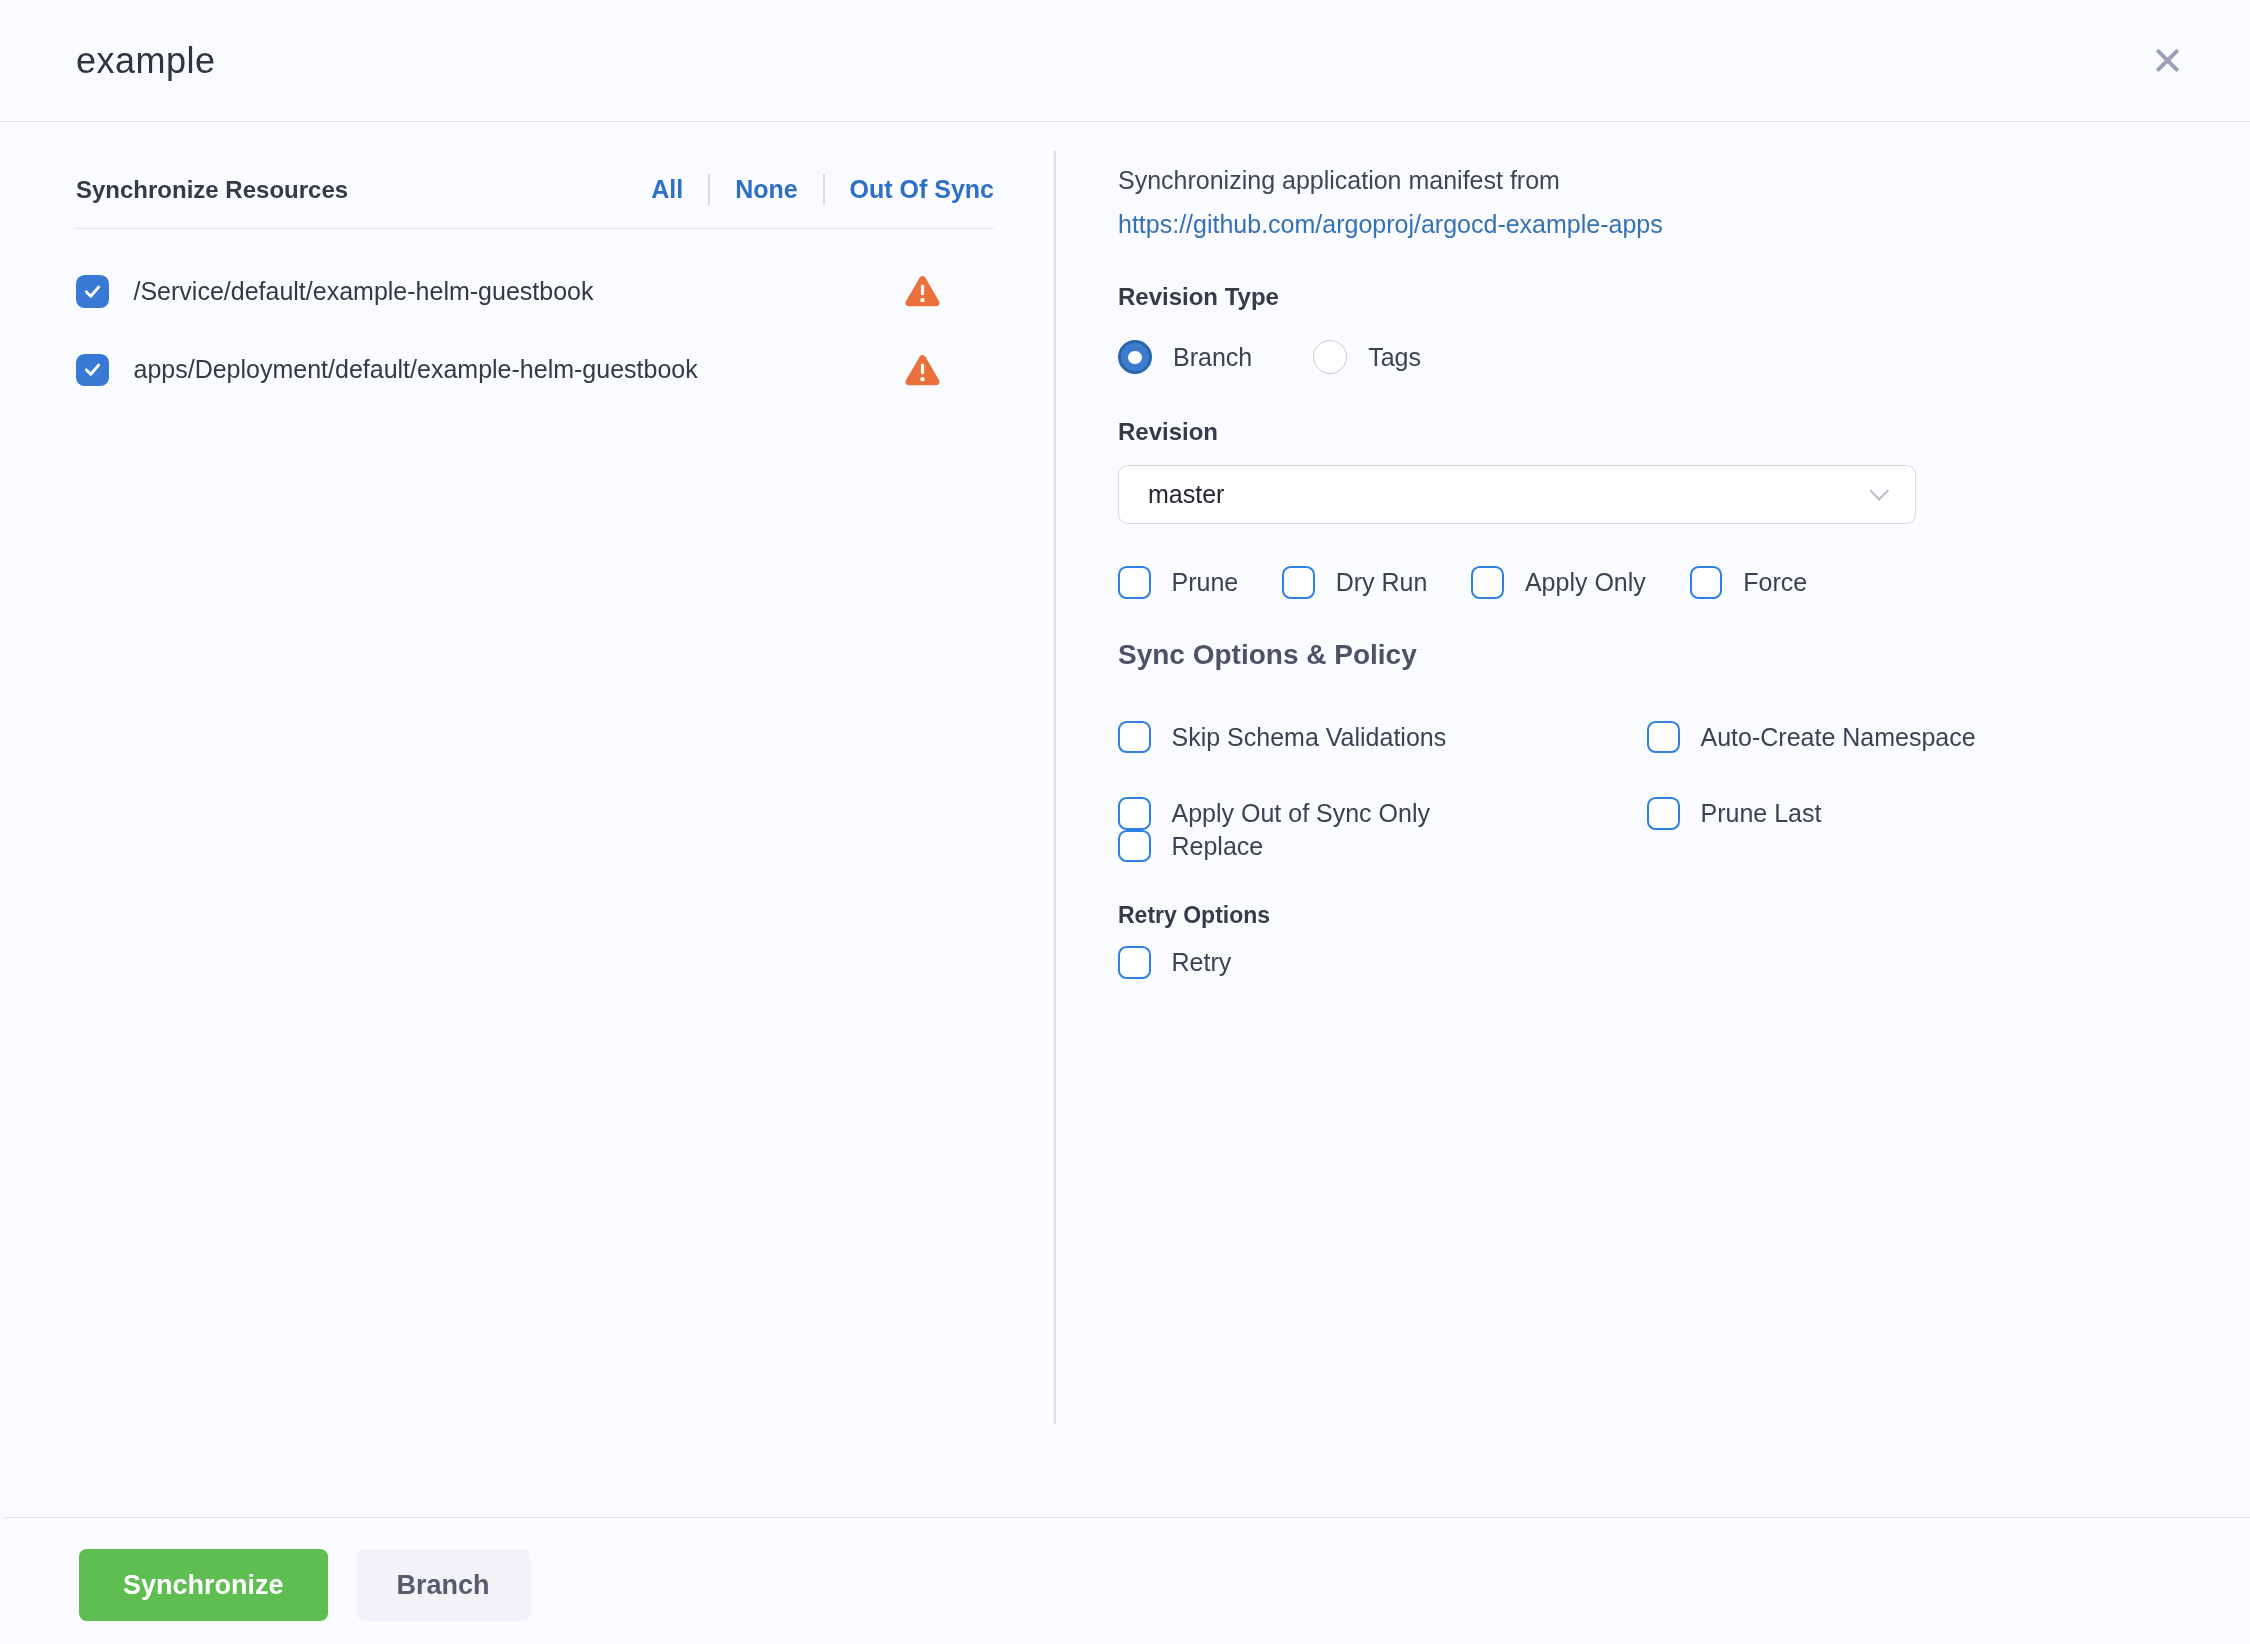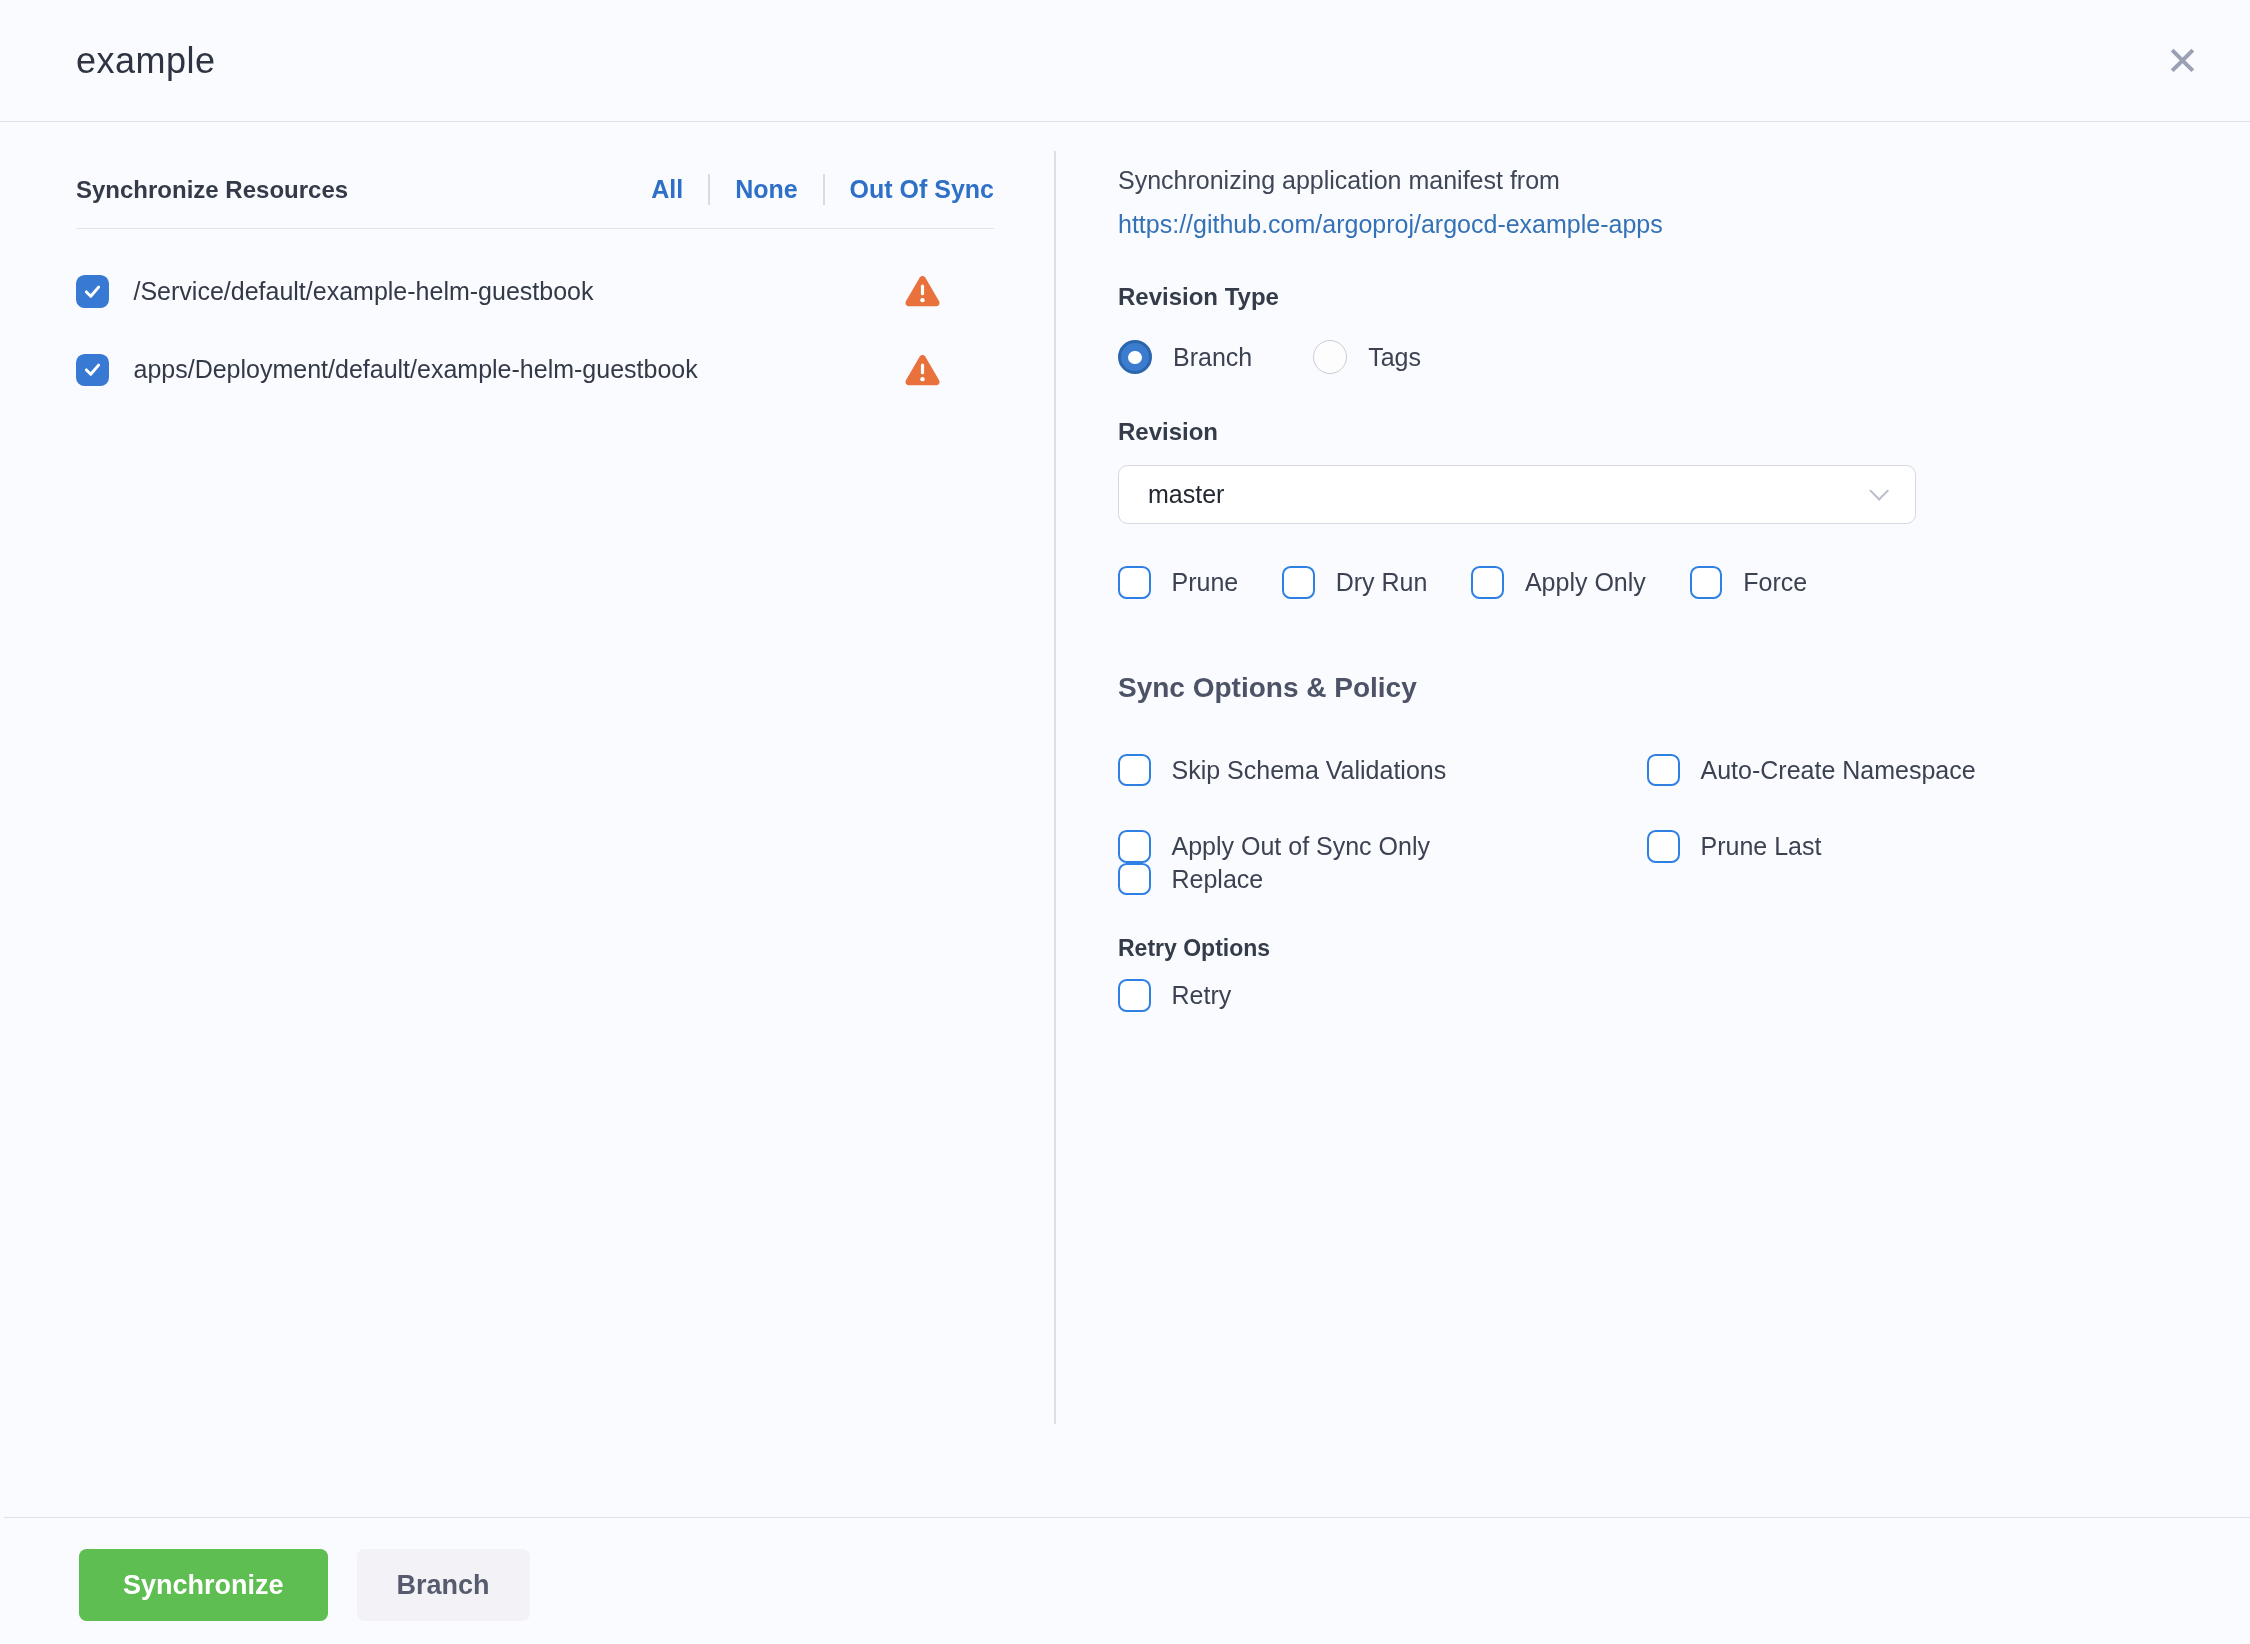--- a/index.html
+++ b/index.html
@@ -20,21 +20,21 @@
     --cancel-text:#565c6e;
     --input-border:#d6d8e2;
     --placeholder:#99a0ad;
     --close-gray:#9ba0b4;
   }
   *{box-sizing:border-box;margin:0;padding:0;}
   body{font-family:"Liberation Sans",sans-serif;background:var(--background);}
   .dialog{position:relative;width:2250px;height:1644px;background:var(--background);overflow:hidden;}
 
   
-  .dialog-header{height:122px;padding:0 45px 0 76px;display:flex;align-items:center;justify-content:space-between;border-bottom:1.9px solid var(--divider);}
+  .dialog-header{height:122px;padding:0 60px 0 76px;display:flex;align-items:center;justify-content:space-between;border-bottom:1.9px solid var(--divider);}
   .dialog-title{font-size:36px;font-weight:500;color:var(--text-dark);letter-spacing:0.5px;}
   .close-btn{background:none;border:none;cursor:pointer;font-size:40px;font-weight:200;color:var(--close-gray);line-height:1;padding:5.7px;}
 
   
   .main{display:flex;height:1395px;}
   .left-col{width:1055px;padding:52px 61px 0 76px;flex-shrink:0;}
   .divider-v{position:absolute;left:1054px;top:151px;width:1.9px;height:1273px;background:#dcdde6;}
   .right-col{flex:1;padding:44px 122px 0 63px;}
 
   
@@ -66,21 +66,21 @@
   .radio-row{margin-top:29px;display:flex;align-items:center;gap:61px;}
   .opt{display:flex;align-items:center;cursor:pointer;}
   .opt-label{margin-left:21px;font-size:25px;color:#3c4252;}
   .combo{margin-top:19px;height:59px;background:#fff;border:1.9px solid var(--input-border);border-radius:9.6px;display:flex;align-items:center;padding:0 29px;cursor:pointer;}
   .combo.revision{width:798px;}
   .combo.policy{width:1008px;margin-top:54px;}
   .combo-value{font-size:25px;color:#23272f;flex:1;}
   .combo-placeholder{font-size:25px;color:var(--placeholder);flex:1;}
   .chev{width:14.3px;height:14.3px;border-right:2.9px solid #b9bdc9;border-bottom:2.9px solid #b9bdc9;transform:rotate(45deg) translate(-2.9px,-2.9px);flex-shrink:0;}
   .flags-row{margin-top:42px;display:flex;align-items:center;gap:44px;}
-  .section-heading{margin-top:73px;font-size:28px;font-weight:600;color:#4d5366;}
+  .section-heading{margin-top:40px;font-size:28px;font-weight:600;color:#4d5366;}
   .options-grid{margin-top:50px;display:grid;grid-template-columns:529px auto;row-gap:44px;}
   .replace-row{}
   .retry-heading{margin-top:40px;font-size:23px;font-weight:600;color:#343b49;}
   .retry-row{margin-top:17px;}
 
   
   .footer{position:absolute;left:4px;right:0;top:1517px;border-top:1.9px solid var(--divider);padding:31px 0 0 75px;display:flex;gap:29px;}
   .btn{border:none;border-radius:7.6px;height:72px;font-size:27px;font-weight:700;font-family:"Liberation Sans",sans-serif;cursor:pointer;}
   .btn-sync{background:var(--success-green);color:#fff;padding:0 44px;}
   .btn-cancel{background:var(--cancel-bg);color:var(--cancel-text);padding:0 40px;}

